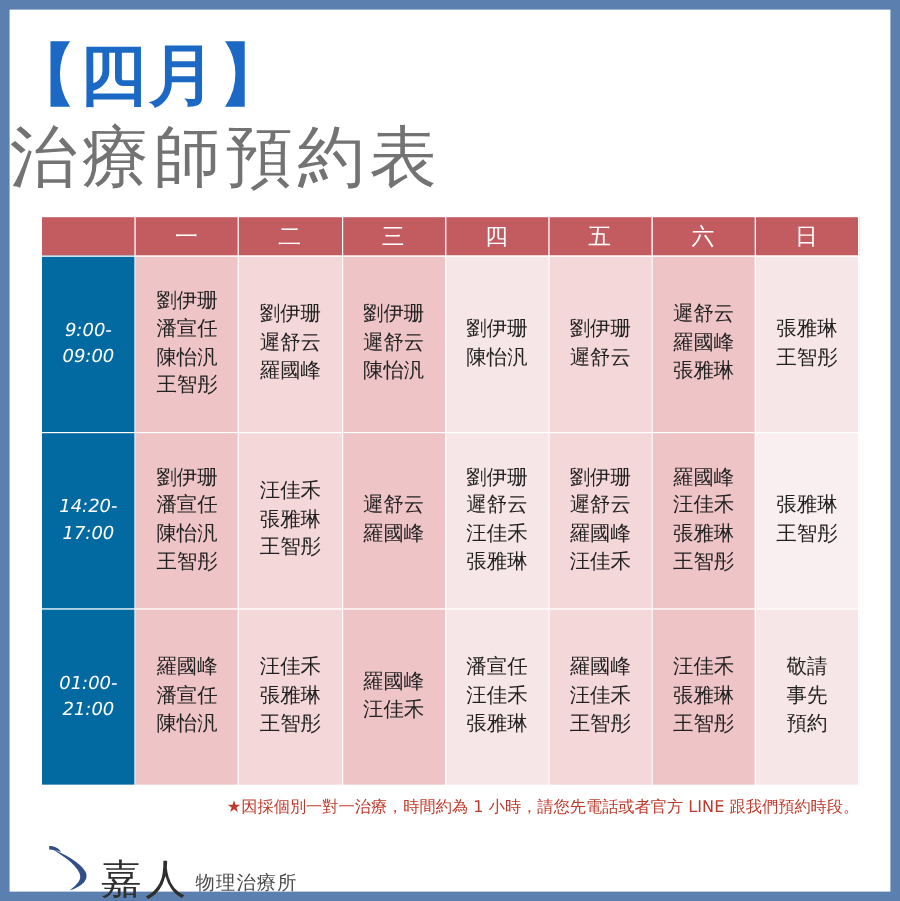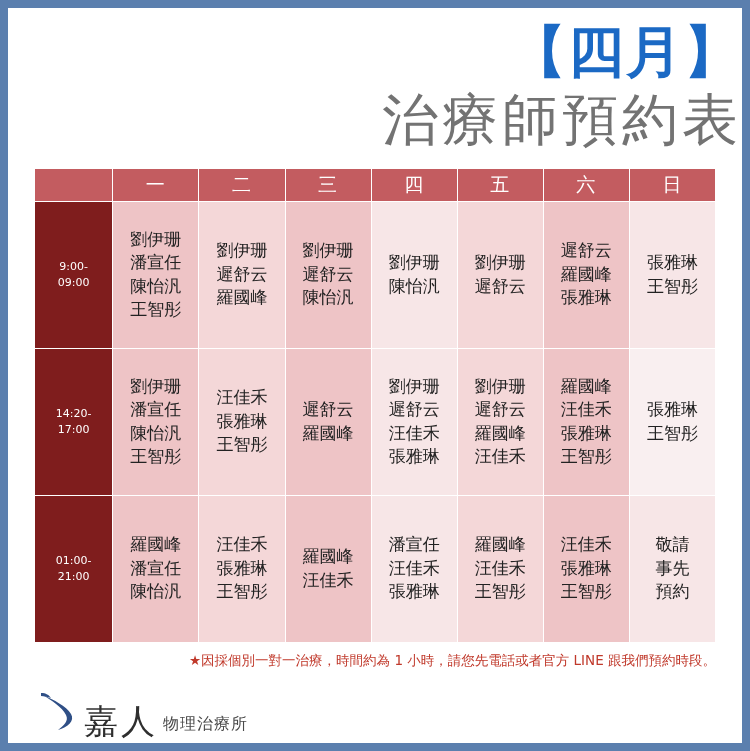--- a/index.html
+++ b/index.html
@@ -16,22 +16,22 @@
   .page {
     position: relative;
     width: 750px;
     height: 751px;
     border: 8px solid #5b7fae;
     box-sizing: border-box;
     background: #ffffff;
   }
   
   .title-block {
-    text-align: right;
-    padding-top: 12px;
+    text-align: left;
+    padding-top: 24px;
   }
   .title-month {
     font-size: 56px;
     font-weight: bold;
     color: #1b69c4;
     letter-spacing: 2px;
     line-height: 1.15;
     font-family: "DejaVu Sans", sans-serif;
     text-shadow: 1px 1px 0 #ffffff;
   }
@@ -65,26 +65,27 @@
     color: #ffffff;
     font-size: 19px;
     height: 30px;
     font-weight: normal;
     letter-spacing: 1px;
   }
   thead th.corner {
     background: #c35c60;
   }
   td.timecell {
-    background: #7f1d1d;
+    background: #0369a1;
     color: #ffffff;
-    font-size: 11px;
+    font-size: 15px;
     letter-spacing: 0px;
     line-height: 1.45;
     font-family: "DejaVu Sans Mono", monospace;
+    font-style: italic;
   }
   td.slot {
     font-size: 17px;
     line-height: 1.38;
     color: #222222;
     padding: 7px 2px;
     height: 132px;
   }
   .shade-a { background: #f4d7d8; }
   .shade-b { background: #eec4c6; }

